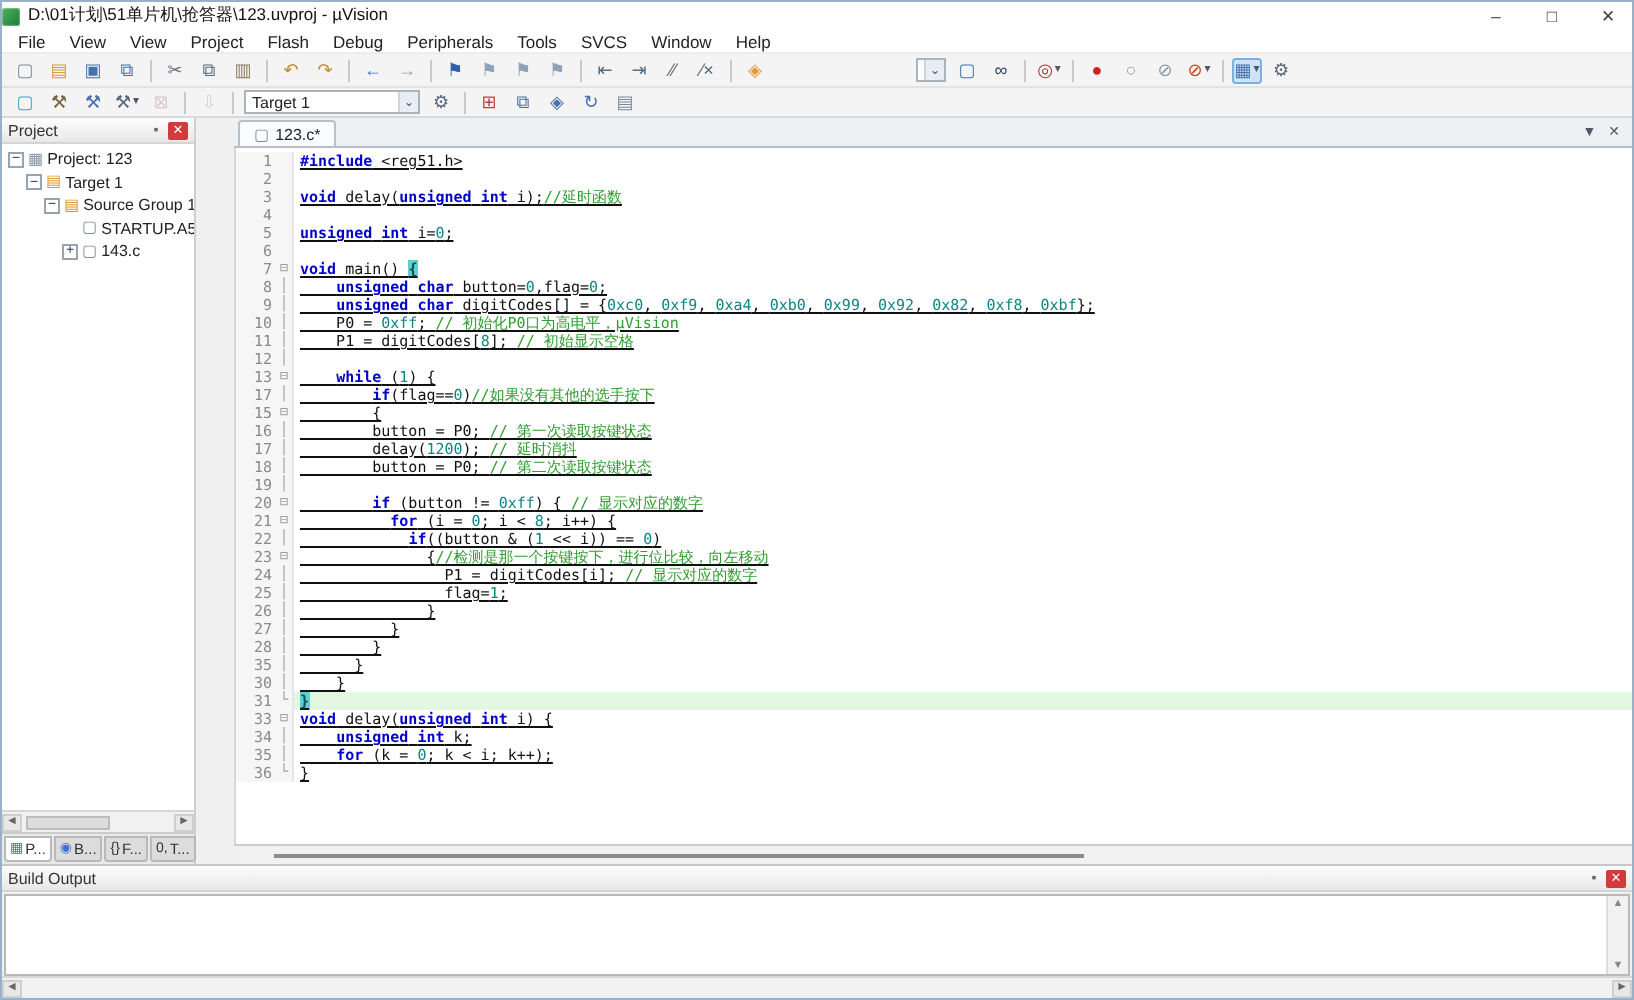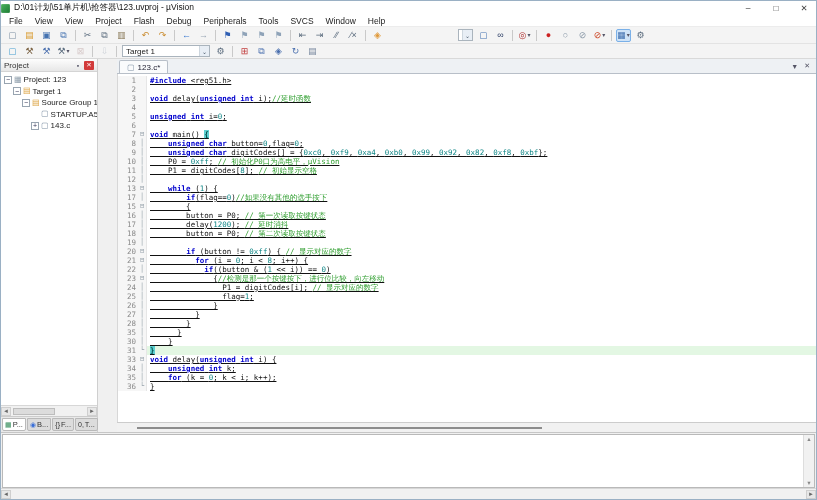--- a/index.html
+++ b/index.html
@@ -521,20 +521,25 @@
           </div>
         </div>
       <div id="editor-hscroll">
         <span id="editor-hthumb"></span>
       </div>
     </div>
 
   </div>
 
   <div id="build-output">
+    <div class="panel-header">
+      <span class="ph-title">Build Output</span>
+      <span class="phbtn">▪</span>
+      <span class="phbtn red">✕</span>
+    </div>
     <div id="bo-content-wrap">
       <div id="bo-content"></div>
       <div id="bo-vscroll">
         <span>▲</span>
         <span>▼</span>
       </div>
     </div>
     <div class="hscroll">
       <span class="hs-arrow">◄</span>
       <span class="hs-track"></span>

